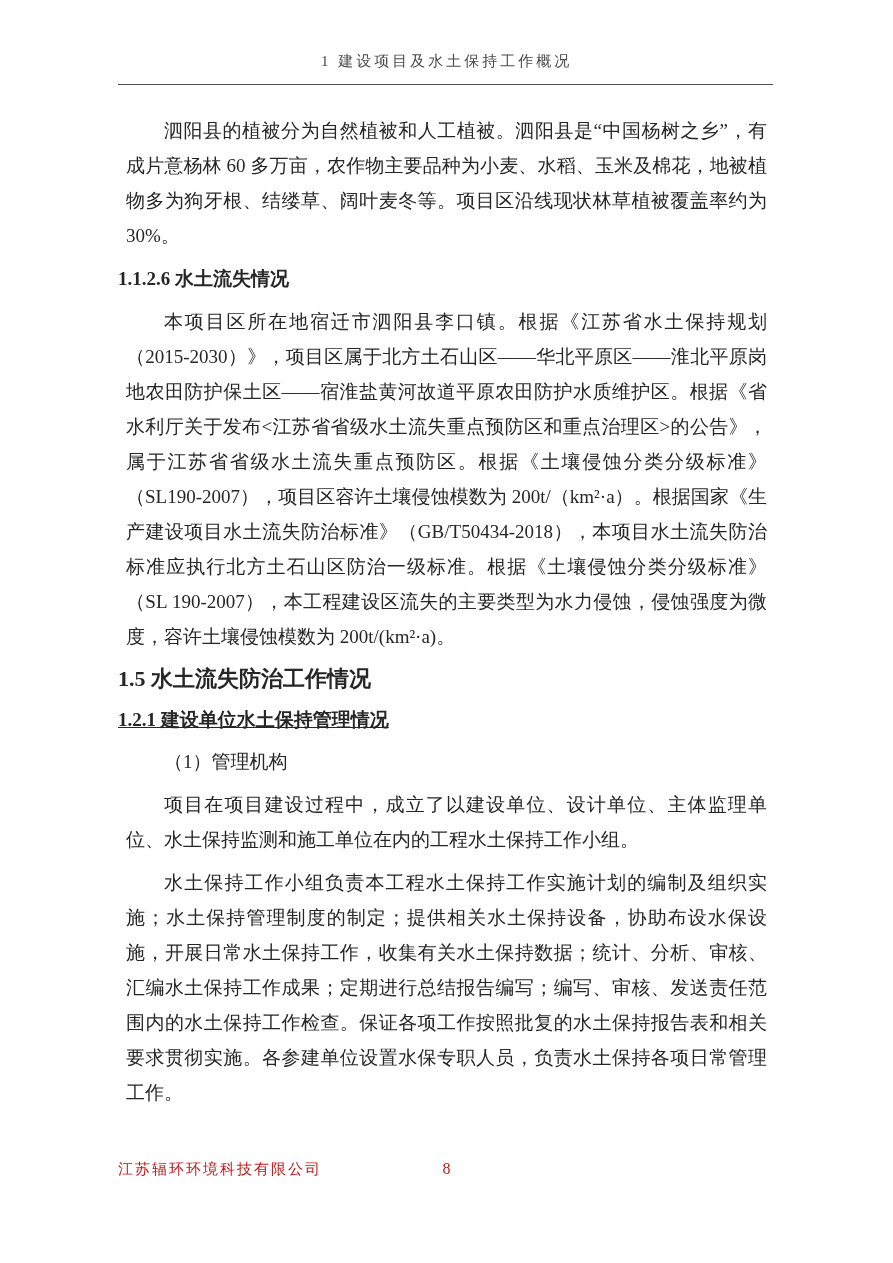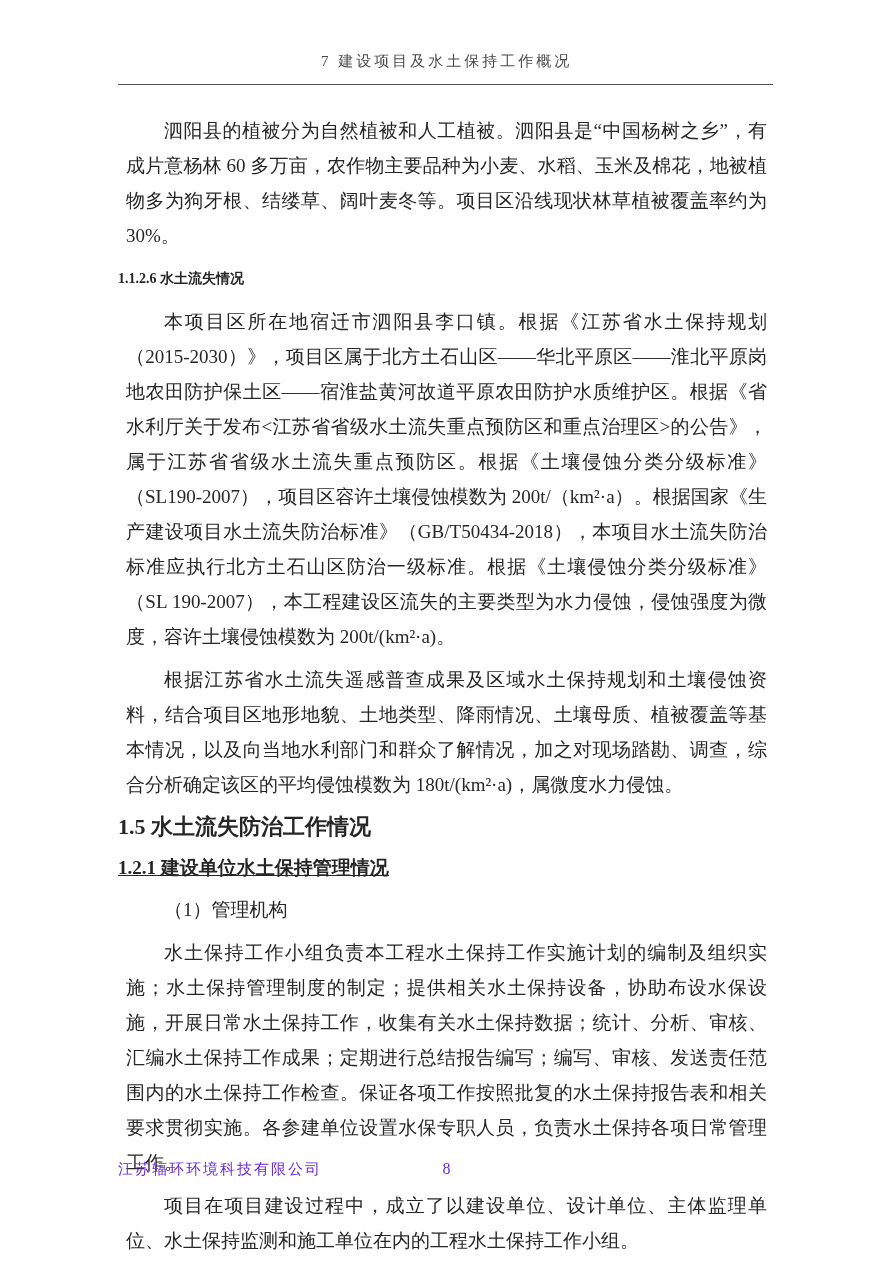--- a/index.html
+++ b/index.html
@@ -41,21 +41,21 @@
     font-size: 19px;
     line-height: 35px;
     text-align: justify;
   }
   .body-p {
     margin: 8px;
     text-indent: 2em;
   }
   .h3 {
     margin: 4px 0 0 0;
-    font-size: 14px;
+    font-size: 19px;
     font-weight: bold;
     line-height: 35px;
     text-align: left;
   }
   .h2 {
     margin: 8px 0 0 0;
     font-size: 22px;
     font-weight: bold;
     line-height: 34px;
     text-align: left;
@@ -72,21 +72,21 @@
     margin: 8px;
     text-indent: 2em;
   }
   .footer {
     position: absolute;
     top: 1160px;
     left: 118px;
     width: 657px;
     height: 30px;
     font-size: 15px;
-    color: #6d28d9;
+    color: #b91c1c;
   }
   .footer-company {
     position: absolute;
     left: 0;
     top: 0;
     letter-spacing: 2px;
   }
   .footer-page {
     position: absolute;
     left: 0;
@@ -94,43 +94,42 @@
     top: 0;
     text-align: center;
     font-size: 16px;
   }
 </style>
 </head>
 <body>
 
 <div class="page">
 
-  <div class="running-header">7  建设项目及水土保持工作概况</div>
+  <div class="running-header">1  建设项目及水土保持工作概况</div>
 
   <div class="header-rule"></div>
 
   <div class="content">
 
     <p class="body-p">泗阳县的植被分为自然植被和人工植被。泗阳县是“中国杨树之乡”，有成片意杨林 60 多万亩，农作物主要品种为小麦、水稻、玉米及棉花，地被植物多为狗牙根、结缕草、阔叶麦冬等。项目区沿线现状林草植被覆盖率约为 30%。</p>
 
     <p class="h3">1.1.2.6 水土流失情况</p>
 
     <p class="body-p">本项目区所在地宿迁市泗阳县李口镇。根据《江苏省水土保持规划（2015-2030）》，项目区属于北方土石山区——华北平原区——淮北平原岗地农田防护保土区——宿淮盐黄河故道平原农田防护水质维护区。根据《省水利厅关于发布&lt;江苏省省级水土流失重点预防区和重点治理区&gt;的公告》，属于江苏省省级水土流失重点预防区。根据《土壤侵蚀分类分级标准》（SL190-2007），项目区容许土壤侵蚀模数为 200t/（km²·a）。根据国家《生产建设项目水土流失防治标准》（GB/T50434-2018），本项目水土流失防治标准应执行北方土石山区防治一级标准。根据《土壤侵蚀分类分级标准》（SL 190-2007），本工程建设区流失的主要类型为水力侵蚀，侵蚀强度为微度，容许土壤侵蚀模数为 200t/(km²·a)。</p>
 
-    <p class="body-p">根据江苏省水土流失遥感普查成果及区域水土保持规划和土壤侵蚀资料，结合项目区地形地貌、土地类型、降雨情况、土壤母质、植被覆盖等基本情况，以及向当地水利部门和群众了解情况，加之对现场踏勘、调查，综合分析确定该区的平均侵蚀模数为 180t/(km²·a)，属微度水力侵蚀。</p>
 
     <p class="h2">1.5 水土流失防治工作情况</p>
 
     <p class="h3b">1.2.1 建设单位水土保持管理情况</p>
 
     <p class="sub-item">（1）管理机构</p>
 
+    <p class="body-p">项目在项目建设过程中，成立了以建设单位、设计单位、主体监理单位、水土保持监测和施工单位在内的工程水土保持工作小组。</p>
+
     <p class="body-p">水土保持工作小组负责本工程水土保持工作实施计划的编制及组织实施；水土保持管理制度的制定；提供相关水土保持设备，协助布设水保设施，开展日常水土保持工作，收集有关水土保持数据；统计、分析、审核、汇编水土保持工作成果；定期进行总结报告编写；编写、审核、发送责任范围内的水土保持工作检查。保证各项工作按照批复的水土保持报告表和相关要求贯彻实施。各参建单位设置水保专职人员，负责水土保持各项日常管理工作。</p>
-
-    <p class="body-p">项目在项目建设过程中，成立了以建设单位、设计单位、主体监理单位、水土保持监测和施工单位在内的工程水土保持工作小组。</p>
 
   </div>
 
   <div class="footer">
     <span class="footer-company">江苏辐环环境科技有限公司</span>
     <span class="footer-page">8</span>
   </div>
 
 </div>
 

